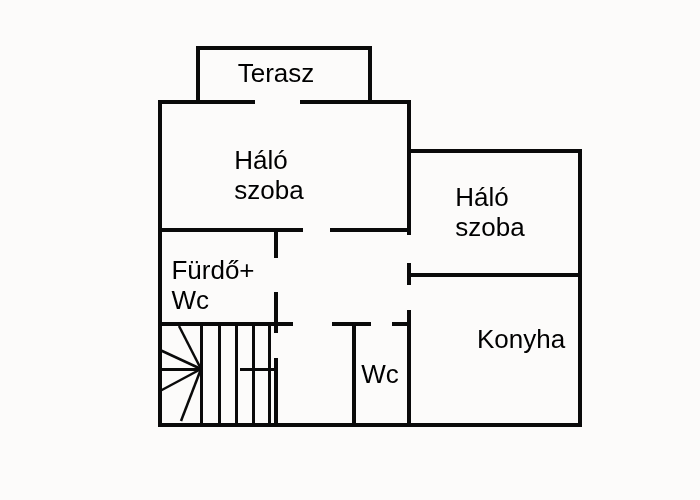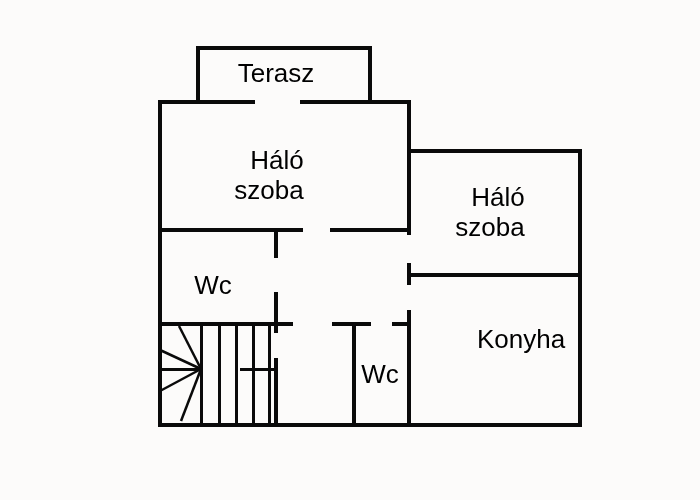--- a/index.html
+++ b/index.html
@@ -20,21 +20,21 @@
     position:absolute;
     background:#0a0a0a;
   }
   #winders{
     position:absolute;left:0;top:0;width:700px;height:500px;
     pointer-events:none;
   }
   .room-label{
     position:absolute;
     transform:translate(-50%,-50%);
-    text-align:right;
+    text-align:left;
     color:#000;
     font-size:26px;
     line-height:30px;
     white-space:nowrap;
   }
 </style>
 </head>
 <body>
 
 <div id="plan" style="background: rgb(252, 251, 250);">
@@ -78,20 +78,21 @@
     </div>
     <div class="room-label" style="left: 269px; top: 175px;">
       <div>Háló</div>
       <div>szoba</div>
     </div>
     <div class="room-label" style="left: 490px; top: 212px;">
       <div>Háló</div>
       <div>szoba</div>
     </div>
     <div class="room-label" style="left: 213px; top: 285px;">
+      <div>Fürdő+</div>
       <div>Wc</div>
     </div>
     <div class="room-label" style="left: 380px; top: 374px;">
       <div>Wc</div>
     </div>
     <div class="room-label" style="left: 490px; top: 339px; margin-left: 31px;">
       <div>Konyha</div>
     </div>
   </div>
 

